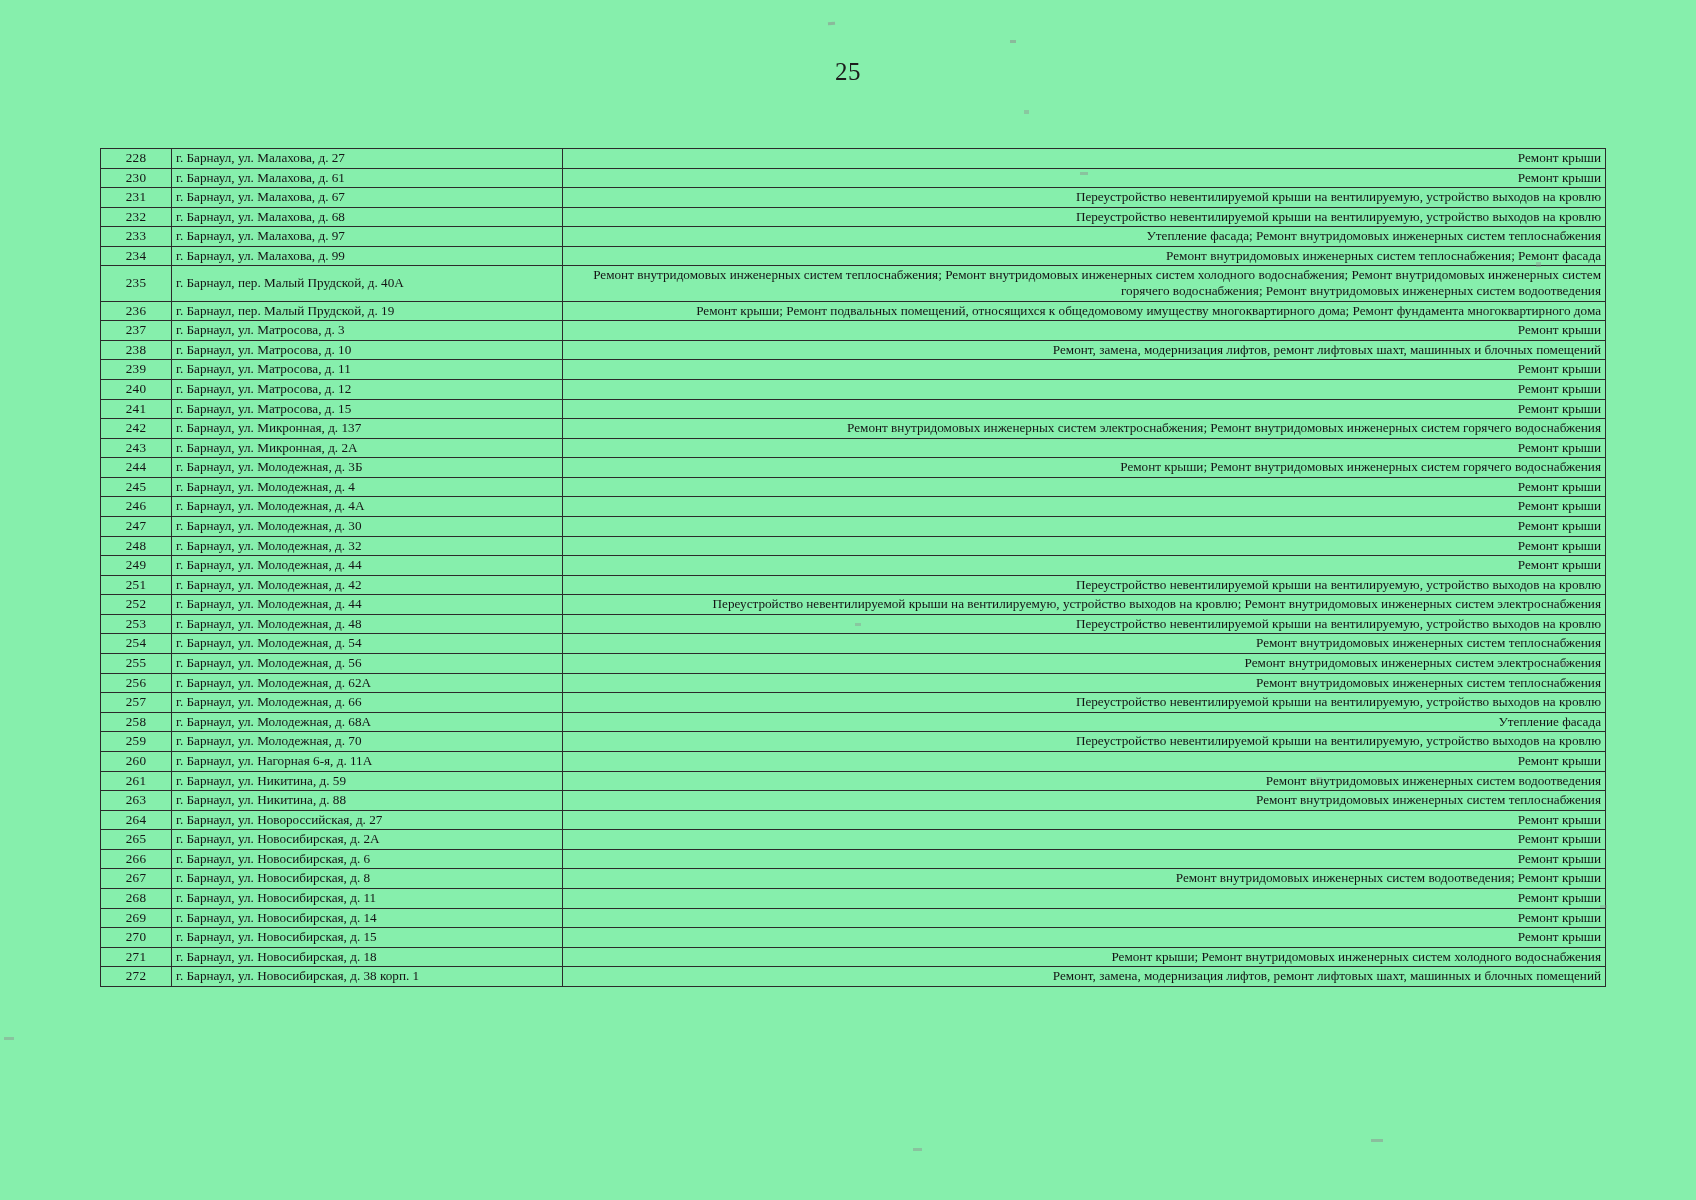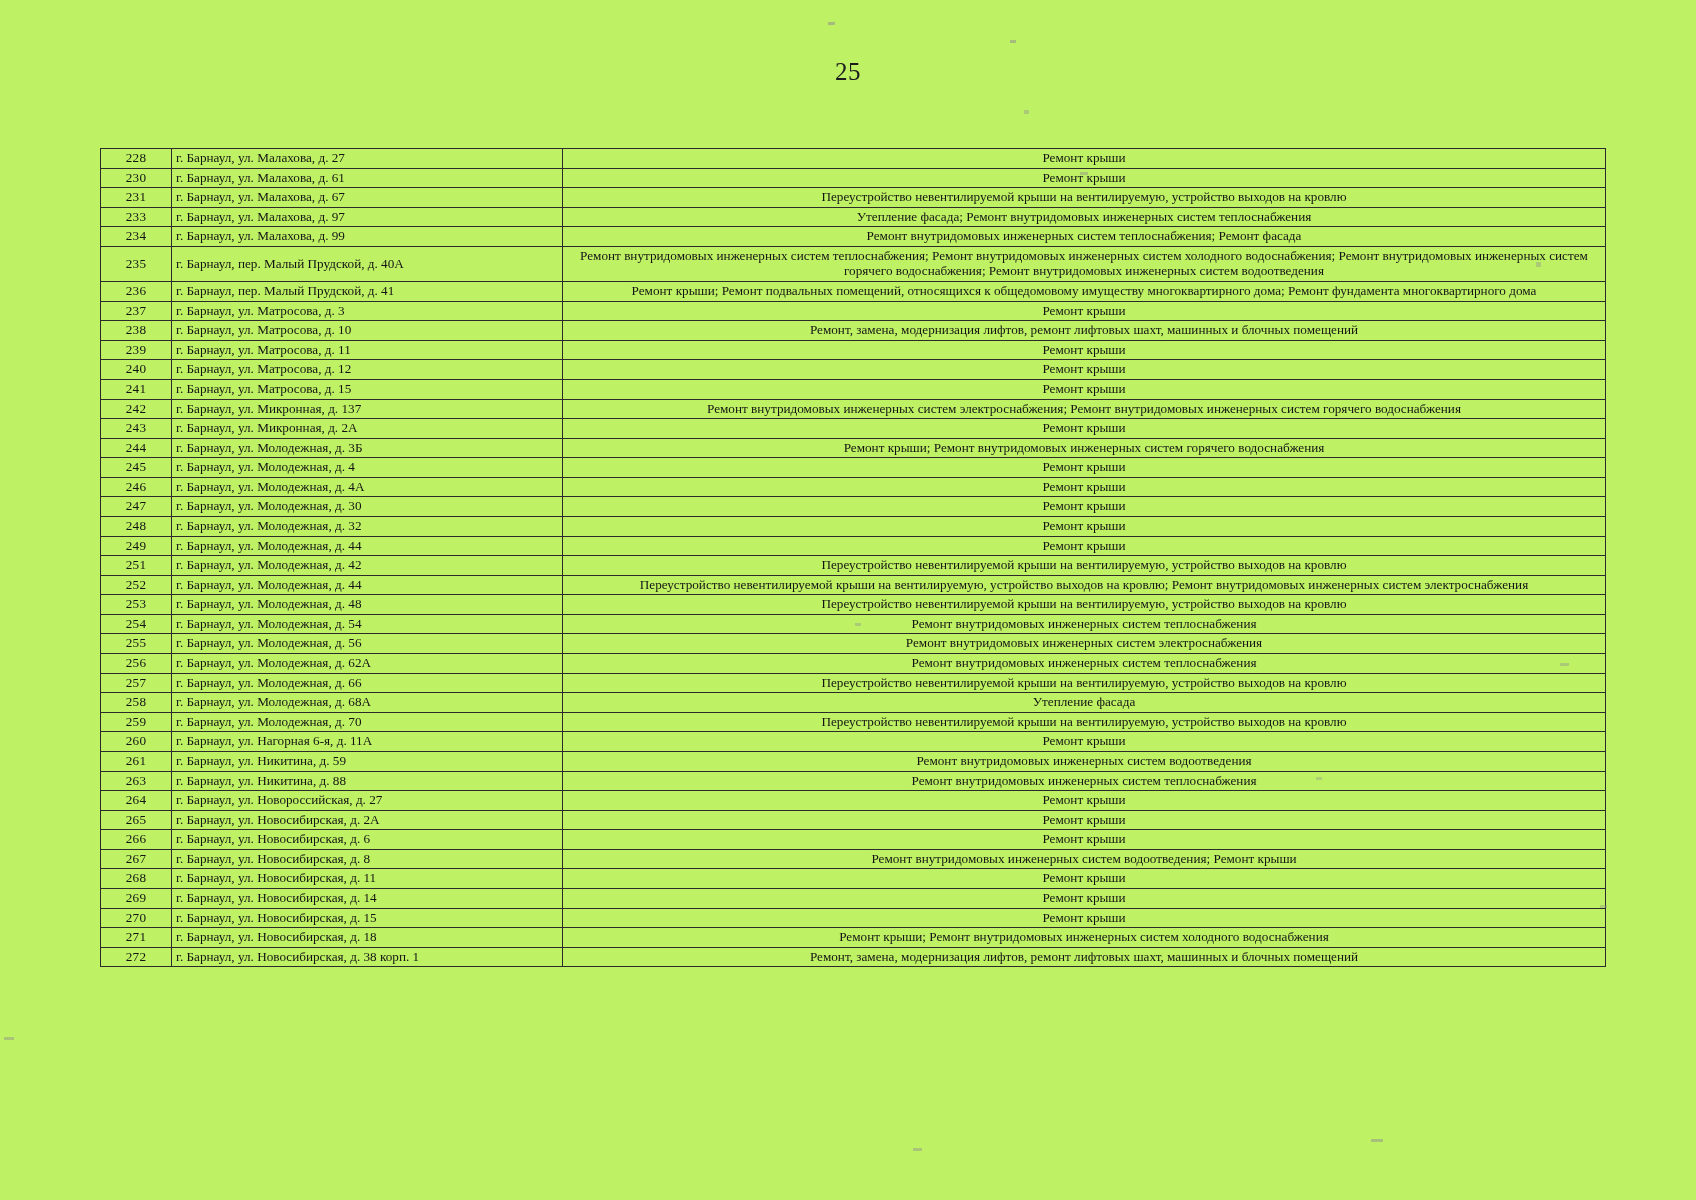--- a/index.html
+++ b/index.html
@@ -12,21 +12,21 @@
     height: 1200px;
     font-family: "Liberation Serif", serif;
     color: #1a1a1a;
     position: relative;
     overflow: hidden;
   }
   .page {
     position: relative;
     width: 1696px;
     height: 1200px;
-    background: #bef264;
+    background: #86efac;
   }
   .page-number {
     position: absolute;
     top: 58px;
     left: 0;
     width: 1696px;
     text-align: center;
     font-size: 25px;
     font-family: "Liberation Serif", serif;
     color: #1c1c1c;
@@ -60,21 +60,21 @@
     letter-spacing: 0.2px;
   }
   td.col-addr {
     width: 382px;
     text-align: left;
     padding-left: 6px;
     margin-left: 20px;
   }
   td.col-work {
     width: 1034px;
-    text-align: center;
+    text-align: right;
     padding-left: 6px;
   }
   td.tall {
     vertical-align: middle;
   }
   .row-2line td.col-num,
   .row-2line td.col-addr {
     vertical-align: middle;
   }
   
@@ -115,37 +115,42 @@
             <td class="col-num">230</td>
             <td class="col-addr">г. Барнаул, ул. Малахова, д. 61</td>
             <td class="col-work">Ремонт крыши</td>
           </tr>
           <tr>
             <td class="col-num">231</td>
             <td class="col-addr">г. Барнаул, ул. Малахова, д. 67</td>
             <td class="col-work">Переустройство невентилируемой крыши на вентилируемую, устройство выходов на кровлю</td>
           </tr>
           <tr>
+            <td class="col-num">232</td>
+            <td class="col-addr">г. Барнаул, ул. Малахова, д. 68</td>
+            <td class="col-work">Переустройство невентилируемой крыши на вентилируемую, устройство выходов на кровлю</td>
+          </tr>
+          <tr>
             <td class="col-num">233</td>
             <td class="col-addr">г. Барнаул, ул. Малахова, д. 97</td>
             <td class="col-work">Утепление фасада; Ремонт внутридомовых инженерных систем теплоснабжения</td>
           </tr>
           <tr>
             <td class="col-num">234</td>
             <td class="col-addr">г. Барнаул, ул. Малахова, д. 99</td>
             <td class="col-work">Ремонт внутридомовых инженерных систем теплоснабжения; Ремонт фасада</td>
           </tr>
           <tr class="row-2line">
             <td class="col-num tall">235</td>
             <td class="col-addr tall">г. Барнаул, пер. Малый Прудской, д. 40А</td>
             <td class="col-work">Ремонт внутридомовых инженерных систем теплоснабжения; Ремонт внутридомовых инженерных систем холодного водоснабжения; Ремонт внутридомовых инженерных систем горячего водоснабжения; Ремонт внутридомовых инженерных систем водоотведения</td>
           </tr>
           <tr class="row-2line">
             <td class="col-num tall">236</td>
-            <td class="col-addr tall">г. Барнаул, пер. Малый Прудской, д. 41</td>
+            <td class="col-addr tall">г. Барнаул, пер. Малый Прудской, д. 19</td>
             <td class="col-work">Ремонт крыши; Ремонт подвальных помещений, относящихся к общедомовому имуществу многоквартирного дома; Ремонт фундамента многоквартирного дома</td>
           </tr>
           <tr>
             <td class="col-num">237</td>
             <td class="col-addr">г. Барнаул, ул. Матросова, д. 3</td>
             <td class="col-work">Ремонт крыши</td>
           </tr>
           <tr>
             <td class="col-num">238</td>
             <td class="col-addr">г. Барнаул, ул. Матросова, д. 10</td>

